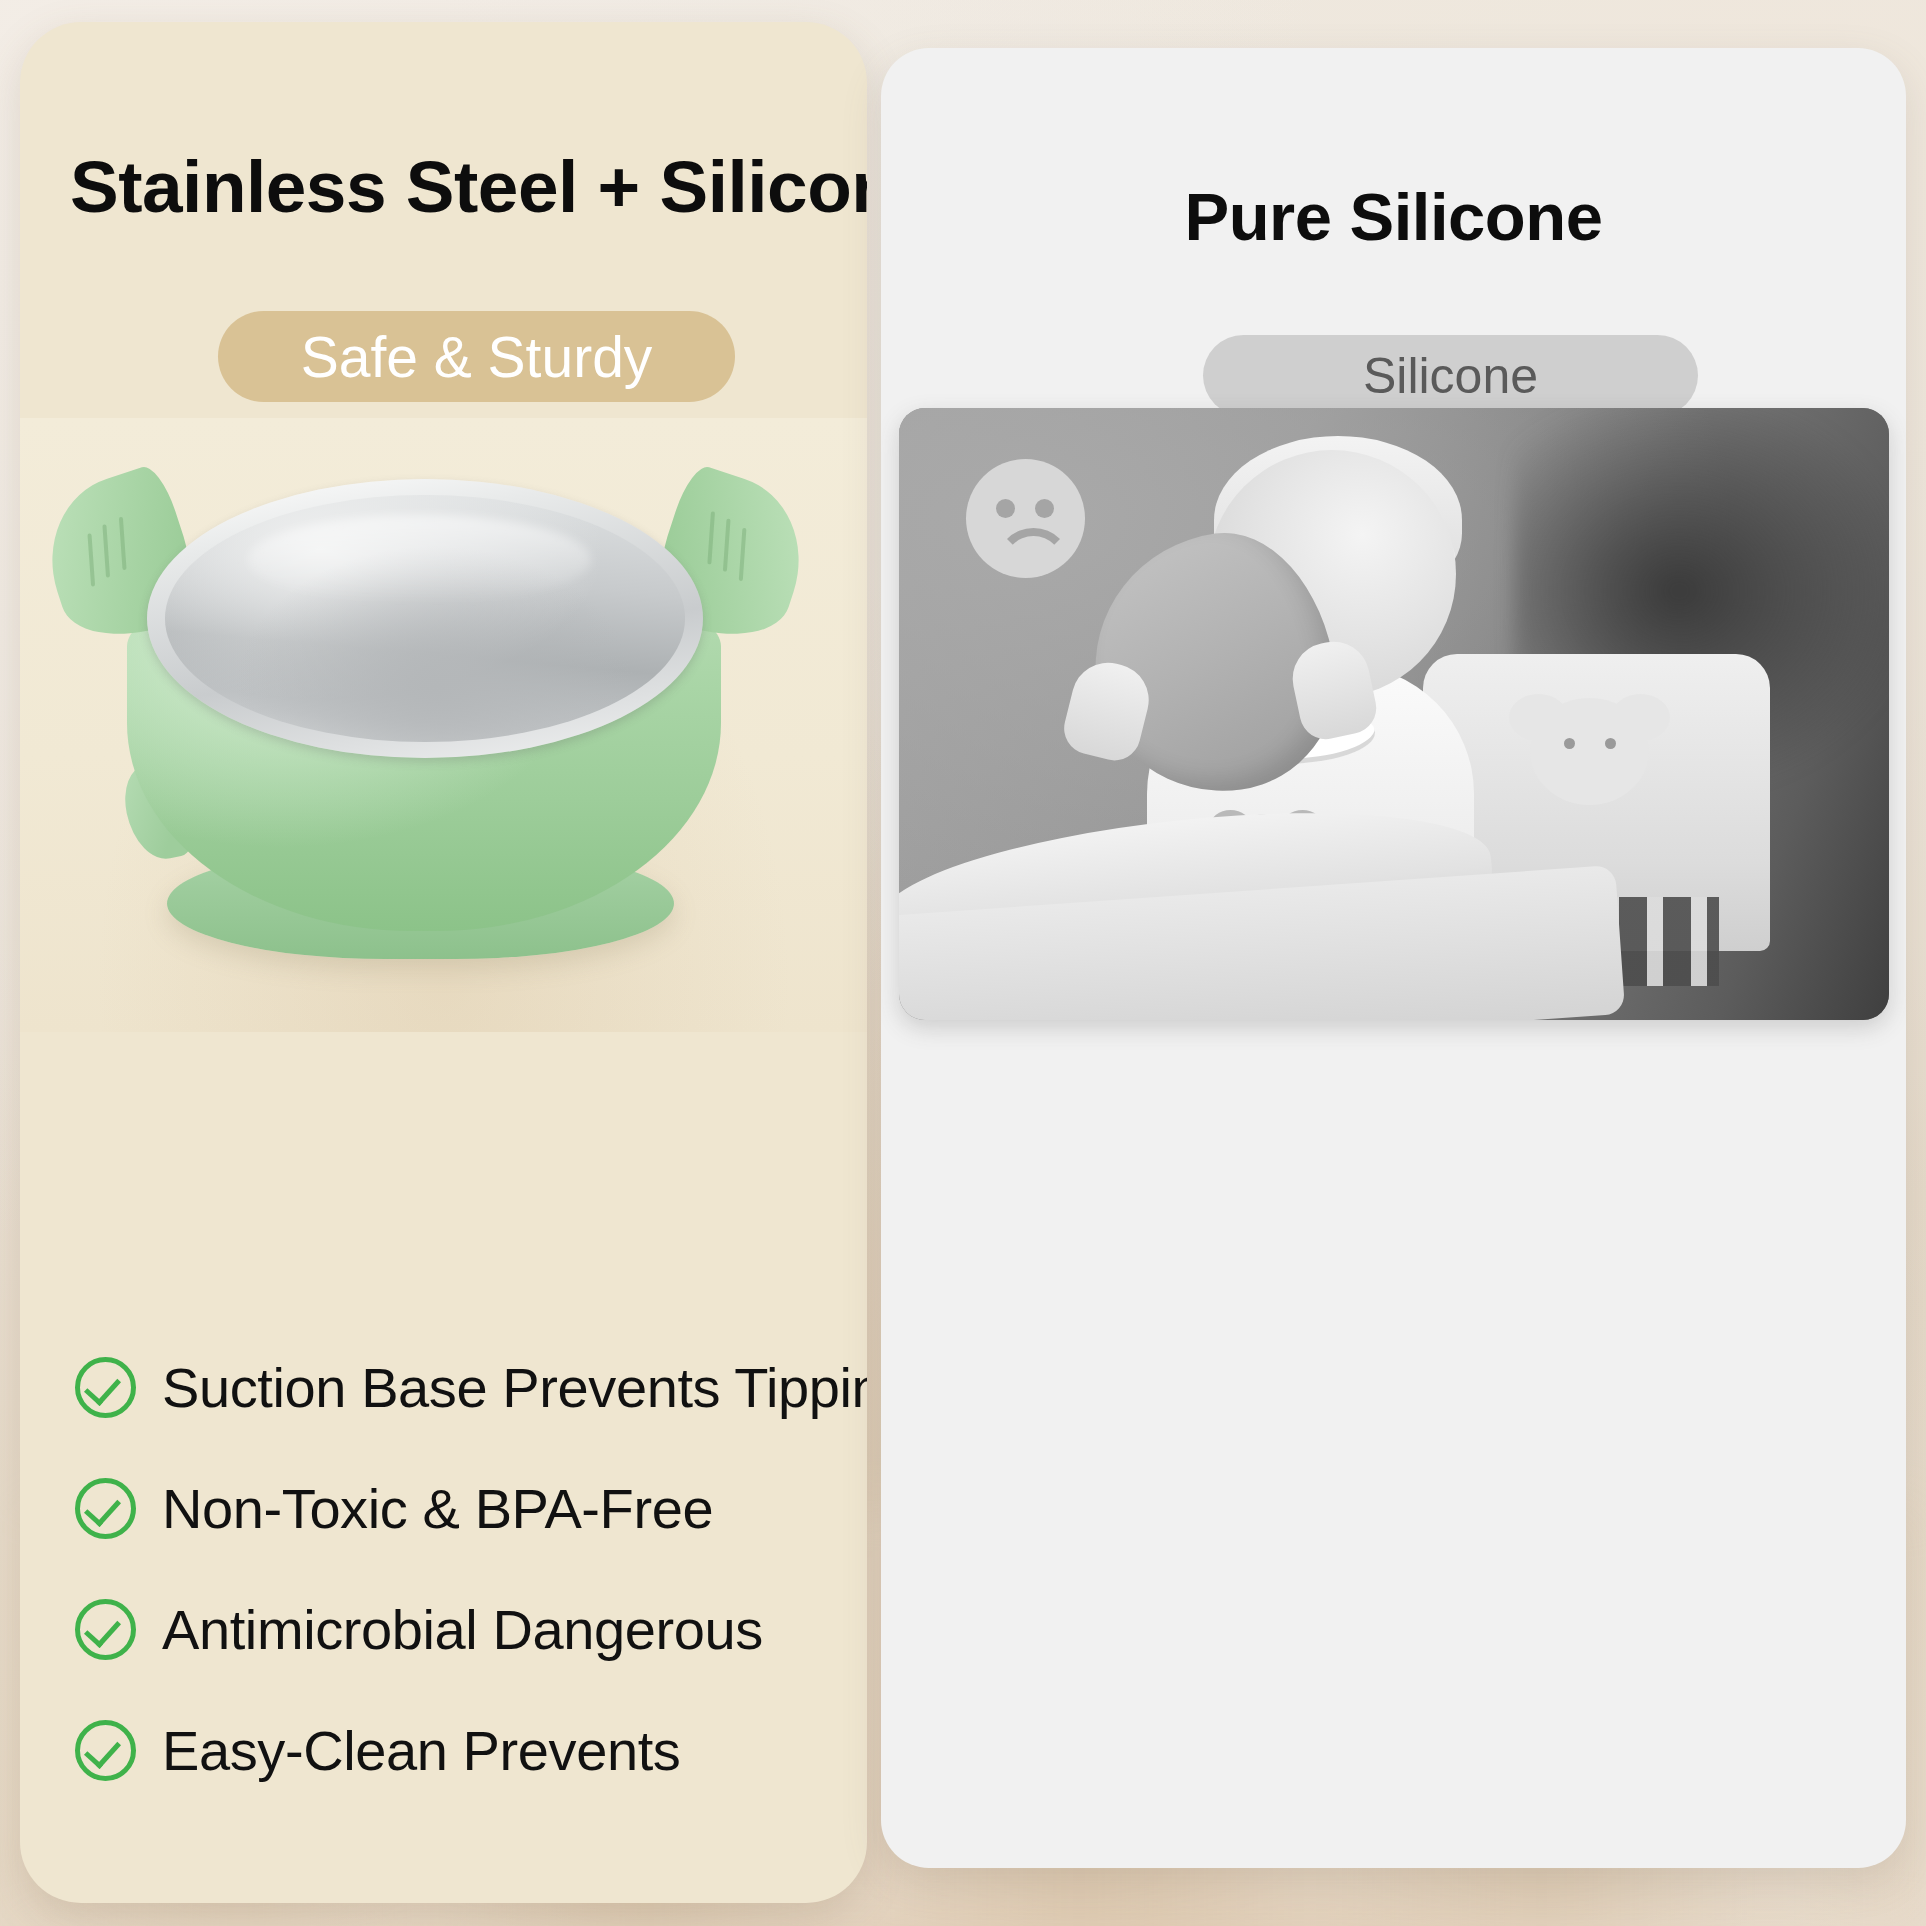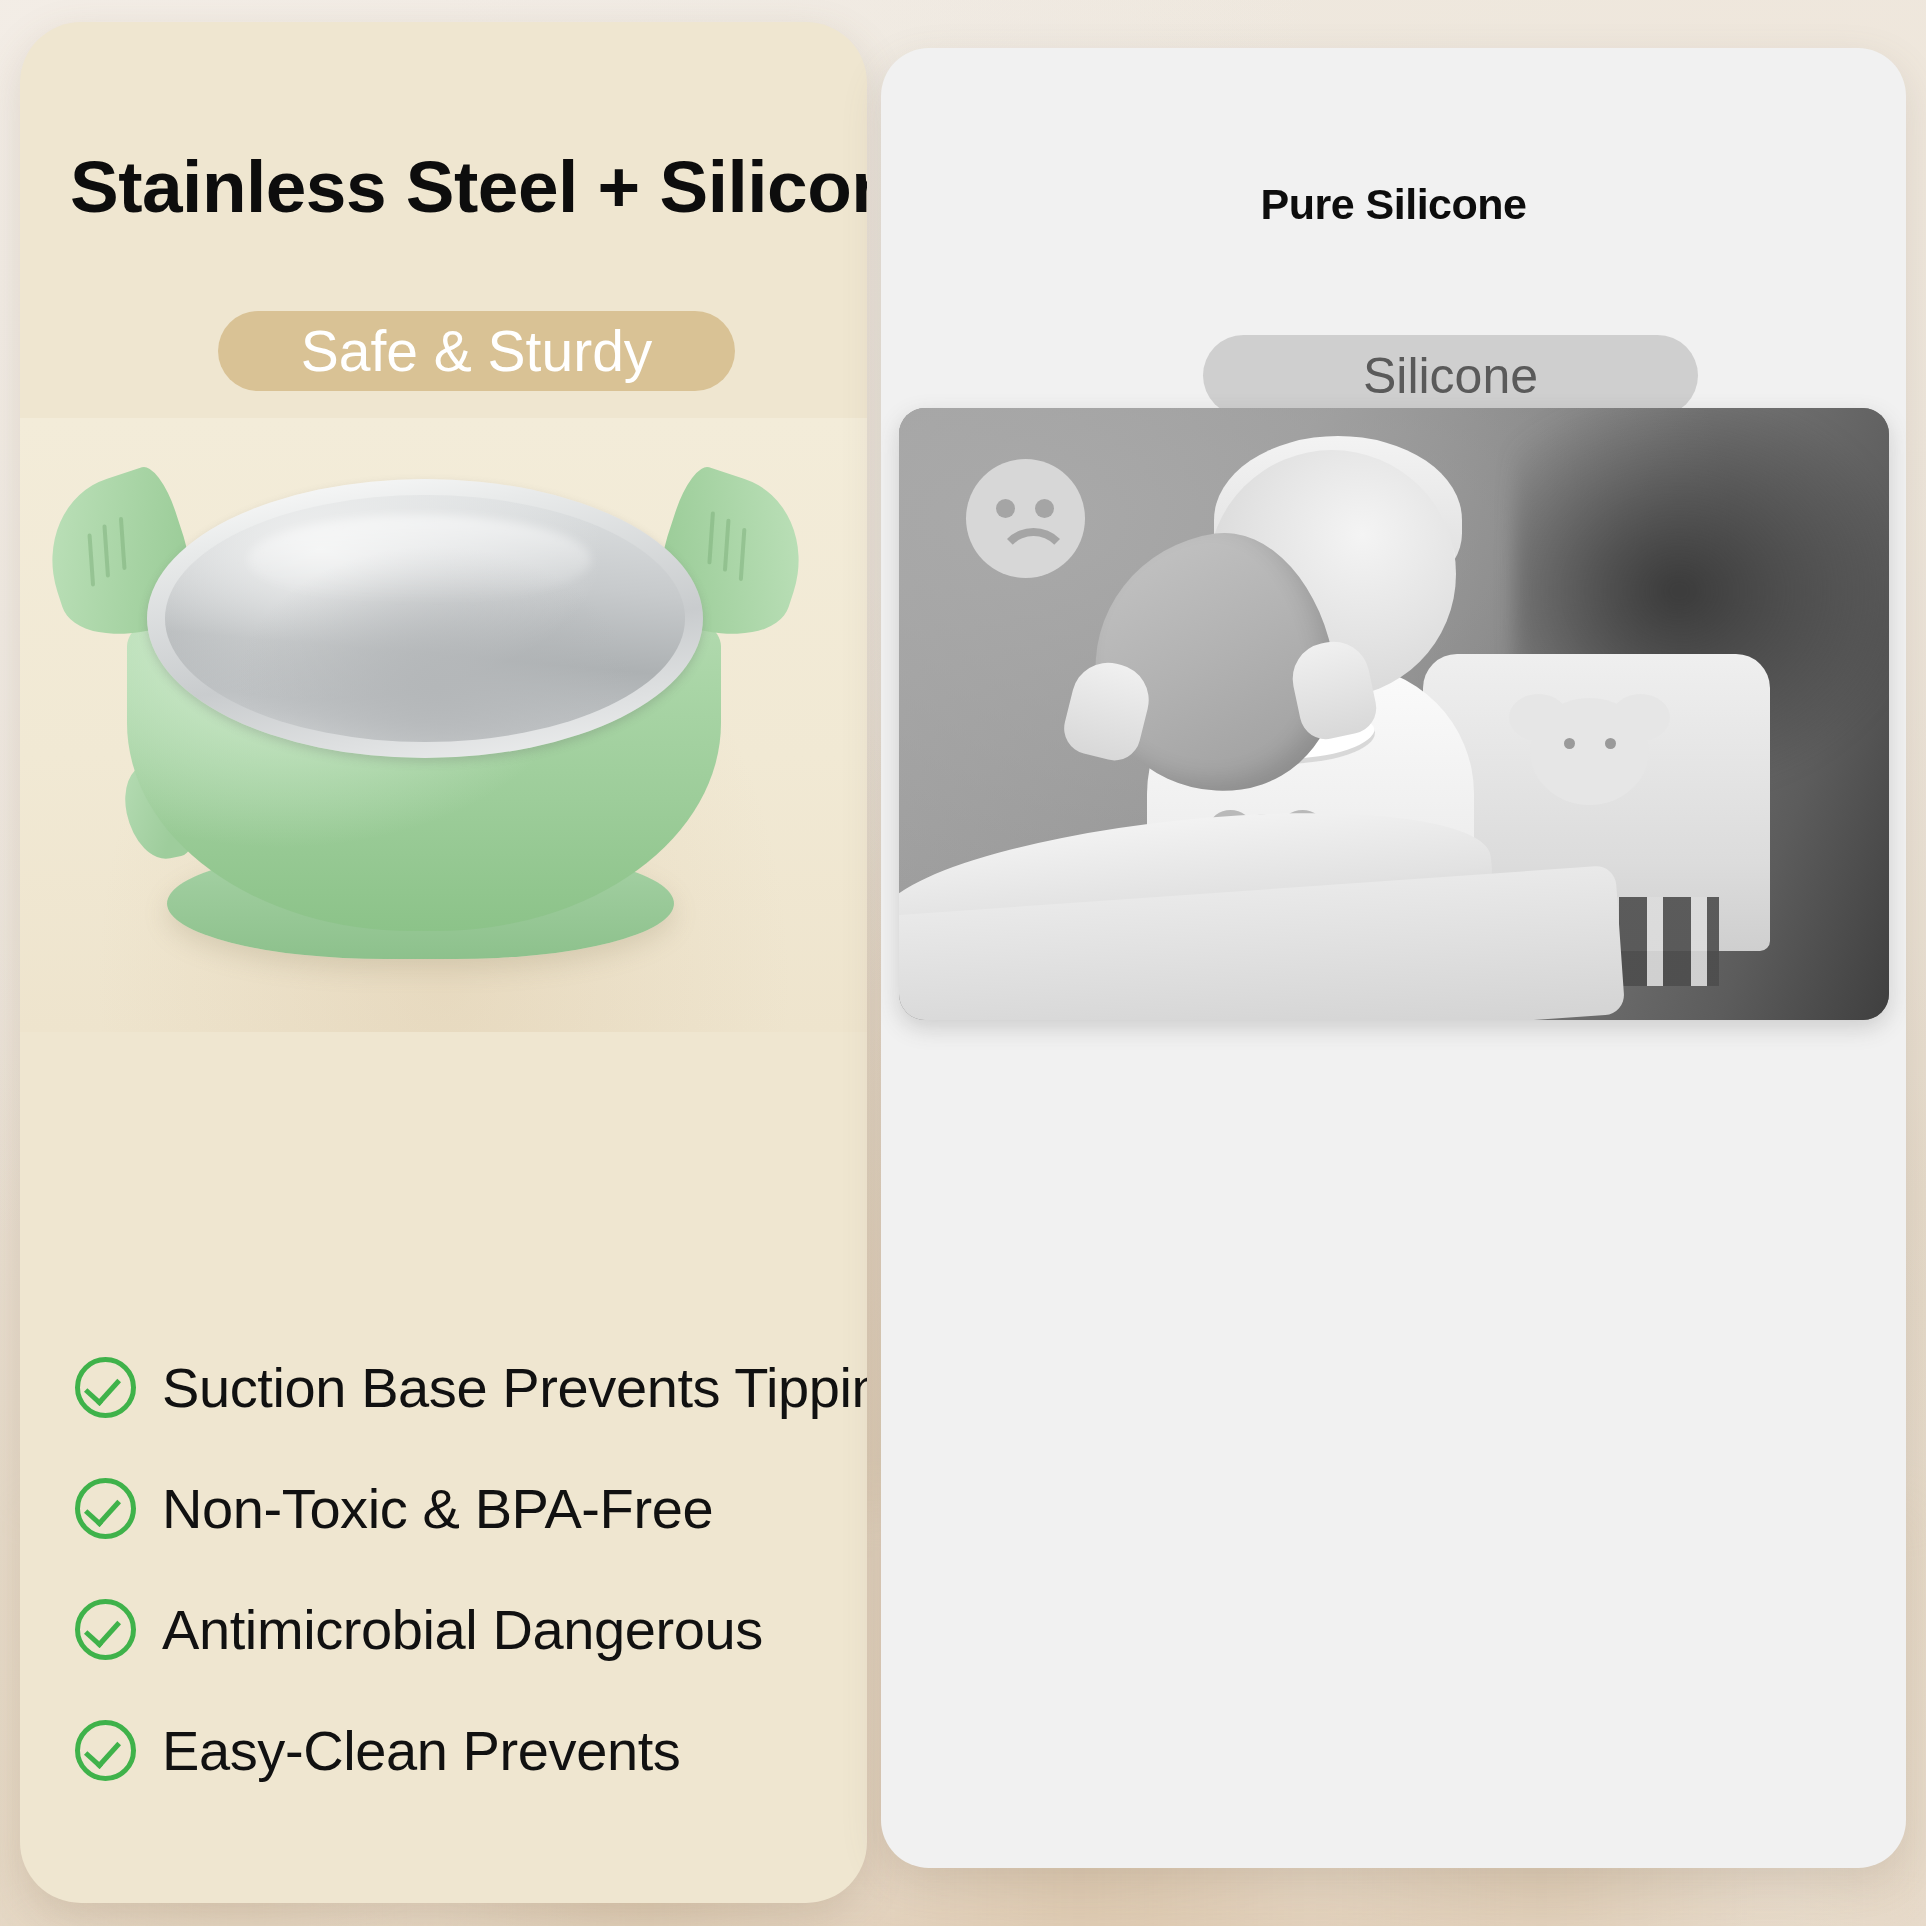--- a/index.html
+++ b/index.html
@@ -80,39 +80,39 @@
   #left-title {
     left: 50px;
     top: 127px;
     font-size: 73px;
     line-height: 1.05;
   }
   #right-title {
     left: 0; right: 0;
     top: 134px;
     text-align: center;
-    font-size: 43px;
+    font-size: 67px;
     line-height: 1.05;
   }
 
   
   .pill {
     position: absolute;
     display: flex;
     align-items: center;
     justify-content: center;
     border-radius: 989px;
     font-weight: 500;
     white-space: nowrap;
   }
   #left-pill {
     left: 198px;
     top: 289px;
     width: 517px;
-    height: 80px;
+    height: 91px;
     background: #d9c295;
     color: #ffffff;
     font-size: 57px;
   }
   #right-pill {
     left: 322px;
     top: 287px;
     width: 495px;
     height: 81px;
     background: #cfcfcf;

